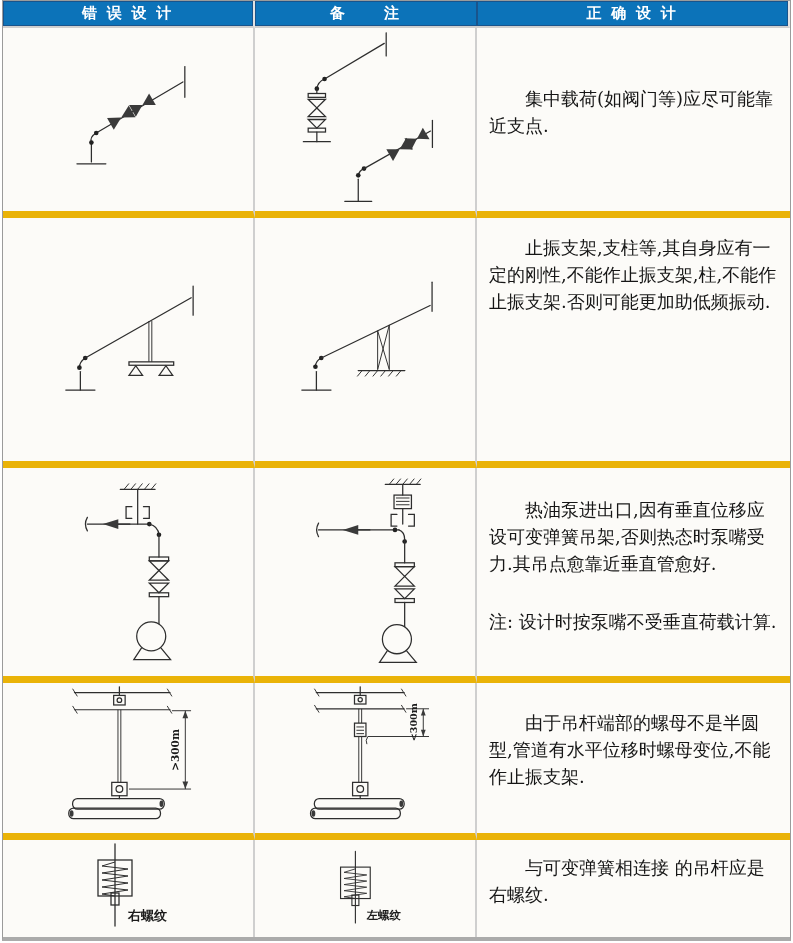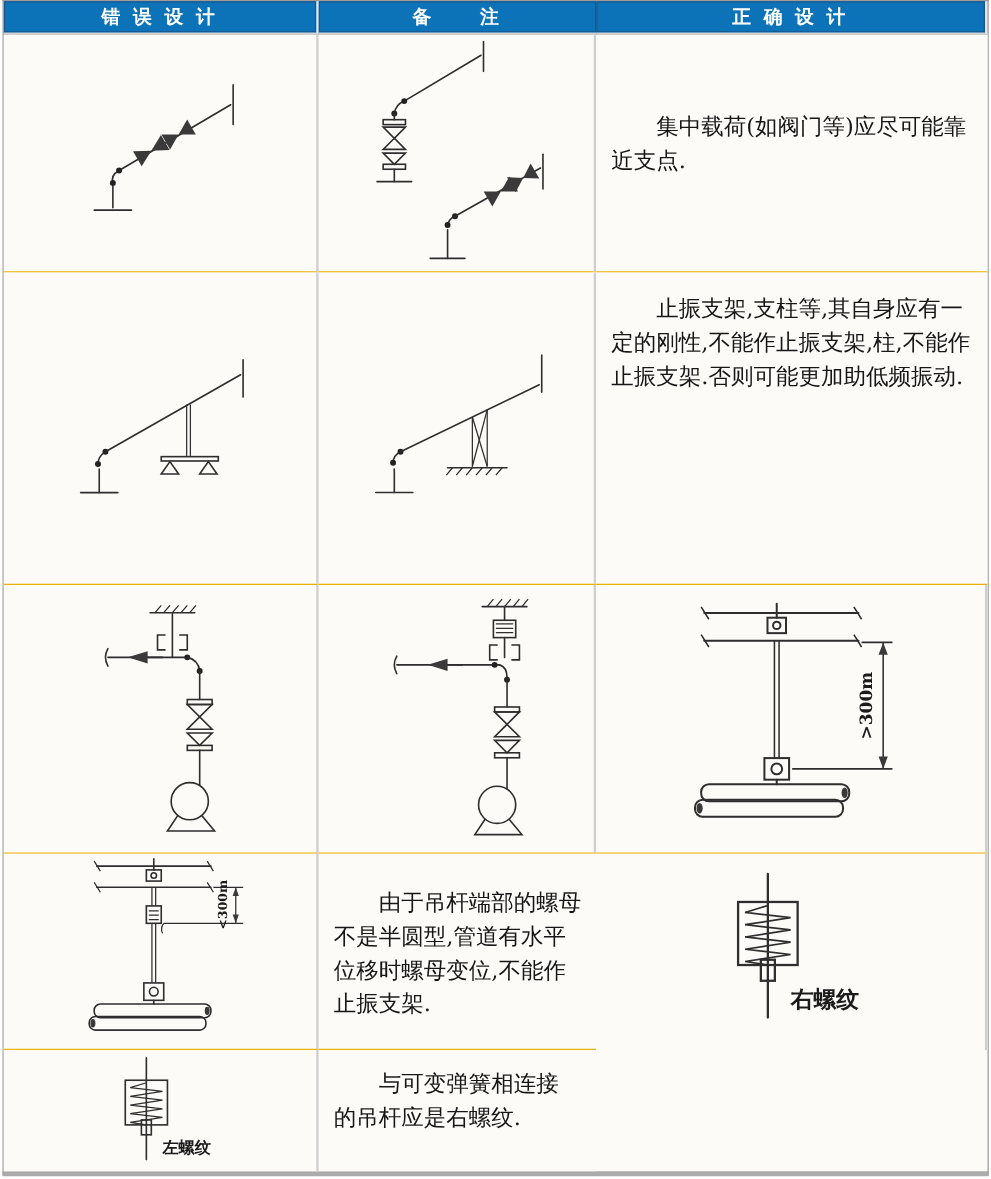--- a/index.html
+++ b/index.html
@@ -10,34 +10,35 @@
     width:789px;
     display:grid;
     grid-template-columns:252px 222px auto;
     grid-template-rows:27px 190px 250px 215px 157px 97px;
     border:1px solid #9b9b9b;
     border-bottom:4px solid #ababab;
     background:#fcfbf8;
   }
   .cell{
     border-right:2px solid #cfcfcf;
-    border-bottom:1px solid #eab308;
+    border-bottom:7px solid #eab308;
     background:#fcfbf8;
     overflow:hidden;
   }
   .cell.last-col{border-right:none}
   .cell.last-row{border-bottom:none}
   .hcell{
     background:#0c73b9;
     color:#ffffff;
     display:flex;align-items:center;justify-content:center;
     font-weight:bold;font-size:15px;letter-spacing:3px;
     border-right:2px solid #e3e3e3;
     border-bottom:2px solid #cfcfcf;
     box-shadow:inset 0 0 0 1px #19548c;
+    font-family:Liberation Serif, serif;
   }
   .hcell.last-col{border-right:none}
   .notes{
     padding:16px 10px 6px 12px;
     font-family:"DejaVu Serif",serif;
     font-size:18px;line-height:1.5;color:#161616;
   }
   .notes-center{display:flex;flex-direction:column;justify-content:center;padding-top:0}
   p.note{text-indent:2em;margin-bottom:.5em}
   p.note-hang{padding-left:3.2em;text-indent:-3.2em;margin-top:1.7em}
@@ -232,20 +233,24 @@
           <path class="stroke" d="M142,125 L162,125 L152,135 Z"></path>
           <rect class="stroke" x="142" y="135" width="20" height="4"></rect>
           <line class="stroke" x1="152" y1="139" x2="152" y2="164"></line>
         </g>
         <g>
           <circle class="stroke" cx="144" cy="177" r="15"></circle>
           <path class="stroke" d="M134,189 L126,201 L164,201 L154,189"></path>
         </g>
       </svg>
     </div>
+    <div class="cell last-col notes" style="padding-top:28px">
+      <p class="note">热油泵进出口,因有垂直位移应设可变弹簧吊架,否则热态时泵嘴受力.其吊点愈靠近垂直管愈好.</p>
+      <p class="note-hang">注:  设计时按泵嘴不受垂直荷载计算.</p>
+    </div>
 
     <div class="cell">
       <svg class="diag" viewBox="0 0 252 157" preserveAspectRatio="xMidYMid meet">
         <g>
           <line class="stroke" x1="70" y1="10" x2="170" y2="10"></line>
           <path class="thin" d="M68,6 l5,8 M167,6 l5,8"></path>
           <line class="stroke" x1="70" y1="28" x2="170" y2="28"></line>
           <path class="thin" d="M68,24 l5,8 M167,24 l5,8"></path>
           <line class="stroke" x1="117" y1="4" x2="117" y2="13"></line>
           <rect class="stroke" x="111" y="13" width="12" height="10"></rect>

